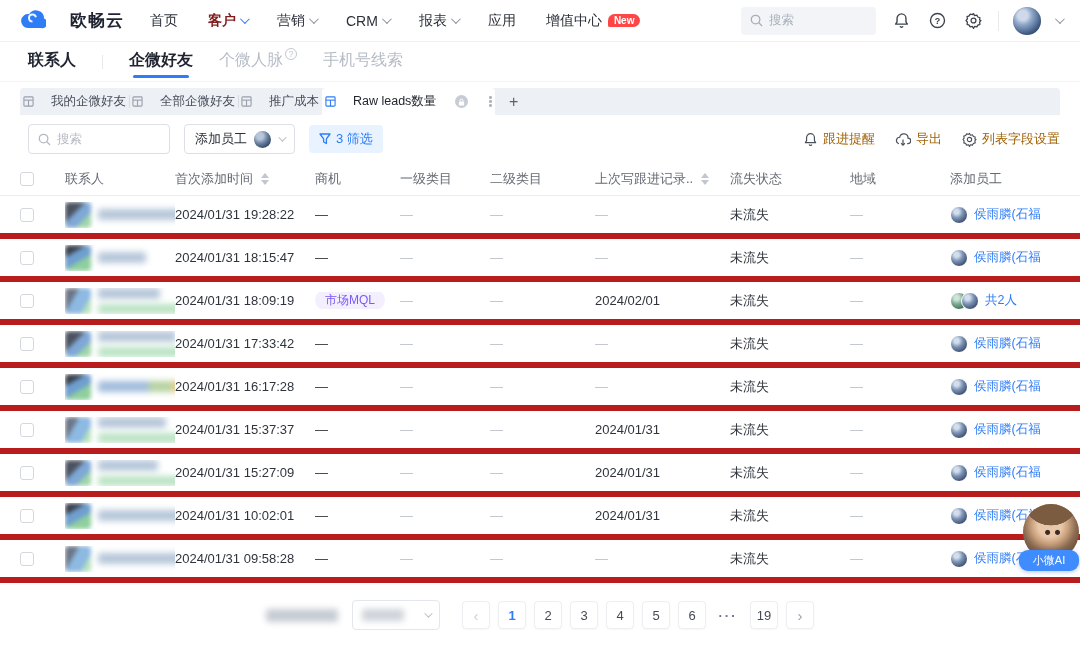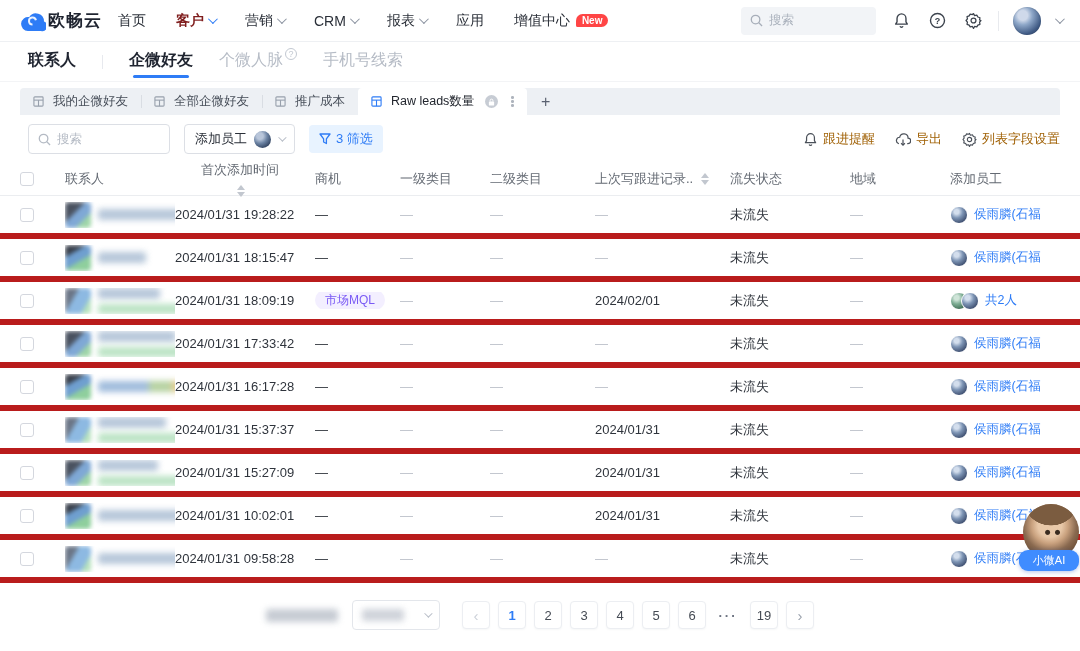--- a/index.html
+++ b/index.html
@@ -2,21 +2,21 @@
 <html><head>
 <meta charset="utf-8">
 <style>
   * { margin:0; padding:0; box-sizing:border-box; }
   html,body { width:1080px; height:651px; overflow:hidden; background:#fff;
     font-family:"Liberation Sans","DejaVu Sans",sans-serif; color:#2a2f38; position:relative; }
 
   
   .topnav { height:42px; display:flex; align-items:center; padding:0 18px 0 20px;
     border-bottom:1px solid #eef0f3; }
-  .logo { display:flex; align-items:flex-end; gap:2px; margin-right:16px; }
+  .logo { display:flex; align-items:flex-start; gap:24px; margin-right:26px; }
   .logo-name { font-size:17px; font-weight:bold; color:#1f2430; letter-spacing:1px; }
   .topmenu { display:flex; align-items:center; gap:30px; font-size:14px; color:#2a2f38; }
   .topmenu-item { display:flex; align-items:center; gap:4px; cursor:pointer; position:relative; white-space:nowrap; }
   .topmenu-item.active { color:#7f1d1d; font-weight:bold; }
   .chev { width:7px; height:7px; border-right:1.5px solid #8b93a0; border-bottom:1.5px solid #8b93a0;
     transform:rotate(45deg) translateY(-2px); display:inline-block; }
   .topmenu-item.active .chev { border-color:#2e7cf6; }
   .new-badge { background:#ff4545; color:#fff; font-size:10px; font-weight:bold;
     border-radius:8px 8px 8px 2px; padding:1px 6px; margin-left:2px; }
   .topnav-right { margin-left:auto; display:flex; align-items:center; gap:14px; }
@@ -39,21 +39,21 @@
   .subnav-item.active { color:#1f2430; font-weight:bold; }
   .subnav-item.active::after { content:""; position:absolute; left:4px; right:4px; bottom:4px;
     height:3px; border-radius:2px; background:#2e7cf6; }
   .subnav-sep { width:1px; height:14px; background:#e7e9ee; }
   .help-sup { width:12px; height:12px; border:1px solid #c3c9d2; border-radius:50%; color:#c3c9d2;
     font-size:9px; line-height:11px; text-align:center; font-weight:normal; margin-top:-2px; }
 
   
   .tabstrip { margin:6px 20px 0; background:#edf0f4; border-radius:4px 4px 0 0;
     display:flex; align-items:stretch; height:27px; }
-  .tab { display:flex; align-items:center; gap:9px; padding:0 13px; font-size:12.5px;
+  .tab { display:flex; align-items:center; gap:17px; padding:0 3px; font-size:12.5px;
     color:#474e59; cursor:pointer; position:relative; white-space:nowrap; }
   .tab + .tab::before { content:""; position:absolute; left:0; top:7px; bottom:7px; width:1px; background:#d9dde3; }
   .tab.active { background:#fff; border-radius:4px 4px 0 0; color:#22262e; }
   .tab.active::before, .tab.active + .tab::before { display:none; }
   .tab-ic { color:#98a0ac; display:flex; }
   .tab.active .tab-ic { color:#2e7cf6; }
   .lock-circle { width:13px; height:13px; border-radius:50%; background:#c7ccd4; display:flex;
     align-items:center; justify-content:center; margin-left:2px; }
   .kebab { color:#aeb4bd; font-size:11px; letter-spacing:0; margin-left:4px; line-height:1;
     display:flex; flex-direction:column; gap:1.5px; }
@@ -76,21 +76,21 @@
   .toolbar-right { margin-left:auto; display:flex; align-items:center; gap:20px; }
   .tb-action { display:flex; align-items:center; gap:5px; font-size:13px; color:#a16207; cursor:pointer; white-space:nowrap; }
   .tb-action svg { color:#4a5059; }
 
   
   .thead, .trow { display:flex; align-items:center; padding-left:20px; }
   .thead { height:33px; border-bottom:1px solid #ebedf0; font-size:13px; color:#646a73; }
   .cell { flex:none; padding-right:10px; overflow:hidden; white-space:nowrap; font-size:13px; }
   .c-cb { width:45px; display:flex; }
   .c-contact { width:110px; }
-  .c-time { width:140px;flex-direction:column; }
+  .c-time { width:140px; }
   .c-opp { width:85px; }
   .c-cat1 { width:90px; }
   .c-cat2 { width:105px; }
   .c-last { width:135px; }
   .c-churn { width:120px; }
   .c-region { width:100px; }
   .c-emp { flex:1; padding-right:0; }
   .hcell { display:flex; align-items:center; gap:6px; }
   .cb { width:14px; height:14px; border:1px solid #d4d7de; border-radius:3px; background:#fff; cursor:pointer; }
   .sorter { display:inline-flex; flex-direction:column; gap:2px; margin-left:2px; }

